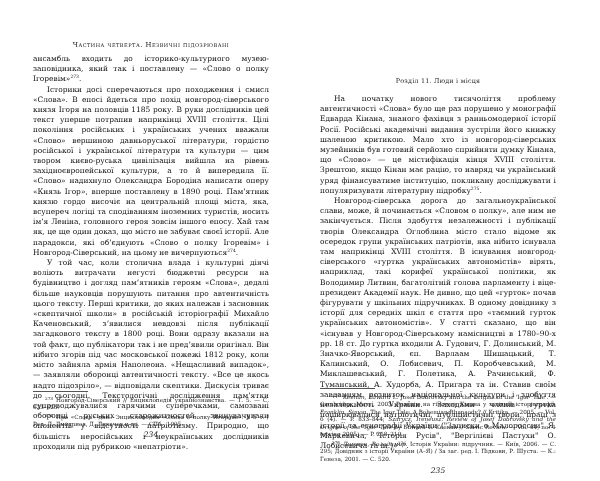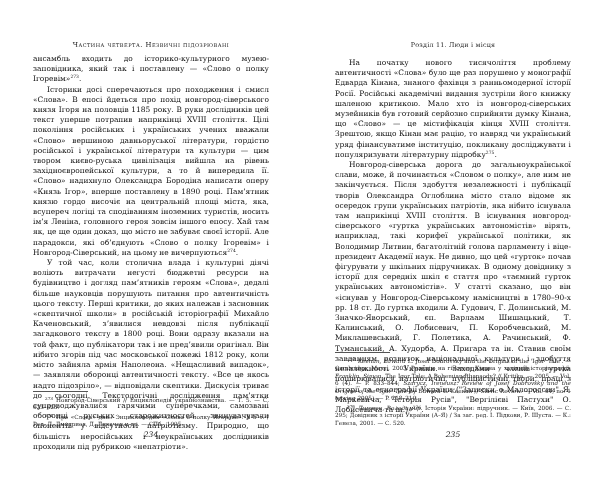--- a/index.html
+++ b/index.html
@@ -3,21 +3,21 @@
 <meta charset="utf-8">
 <style>
   html, body { margin: 0; padding: 0; }
   body {
     width: 600px; height: 481px; background: #ffffff; overflow: hidden;
     font-family: "DejaVu Serif", "Liberation Serif", serif; color: #1a1a1a;
     position: relative;
   }
   .page { position: absolute; top: 0; height: 337px; text-decoration: underline; }
   .page.left { left: 33px; width: 236px; }
-  .page.right { left: 335px; width: 236px; }
+  .page.right { left: 320px; width: 236px; margin-top: 36px; }
   .running-head {
     position: absolute; left: 0; right: 0; text-align: center;
     font-size: 6.4px; letter-spacing: 0.2px; color: #222;
   }
   .page.left .running-head { top: 41px; font-variant: small-caps; font-size: 6.8px; letter-spacing: 0.5px; }
   .page.right .running-head { top: 41px; }
   .body-text {
     position: absolute; left: 0; right: 0;
     font-size: 7.45px; line-height: 10.2px; text-align: justify;
     hyphens: manual; color: #111;

